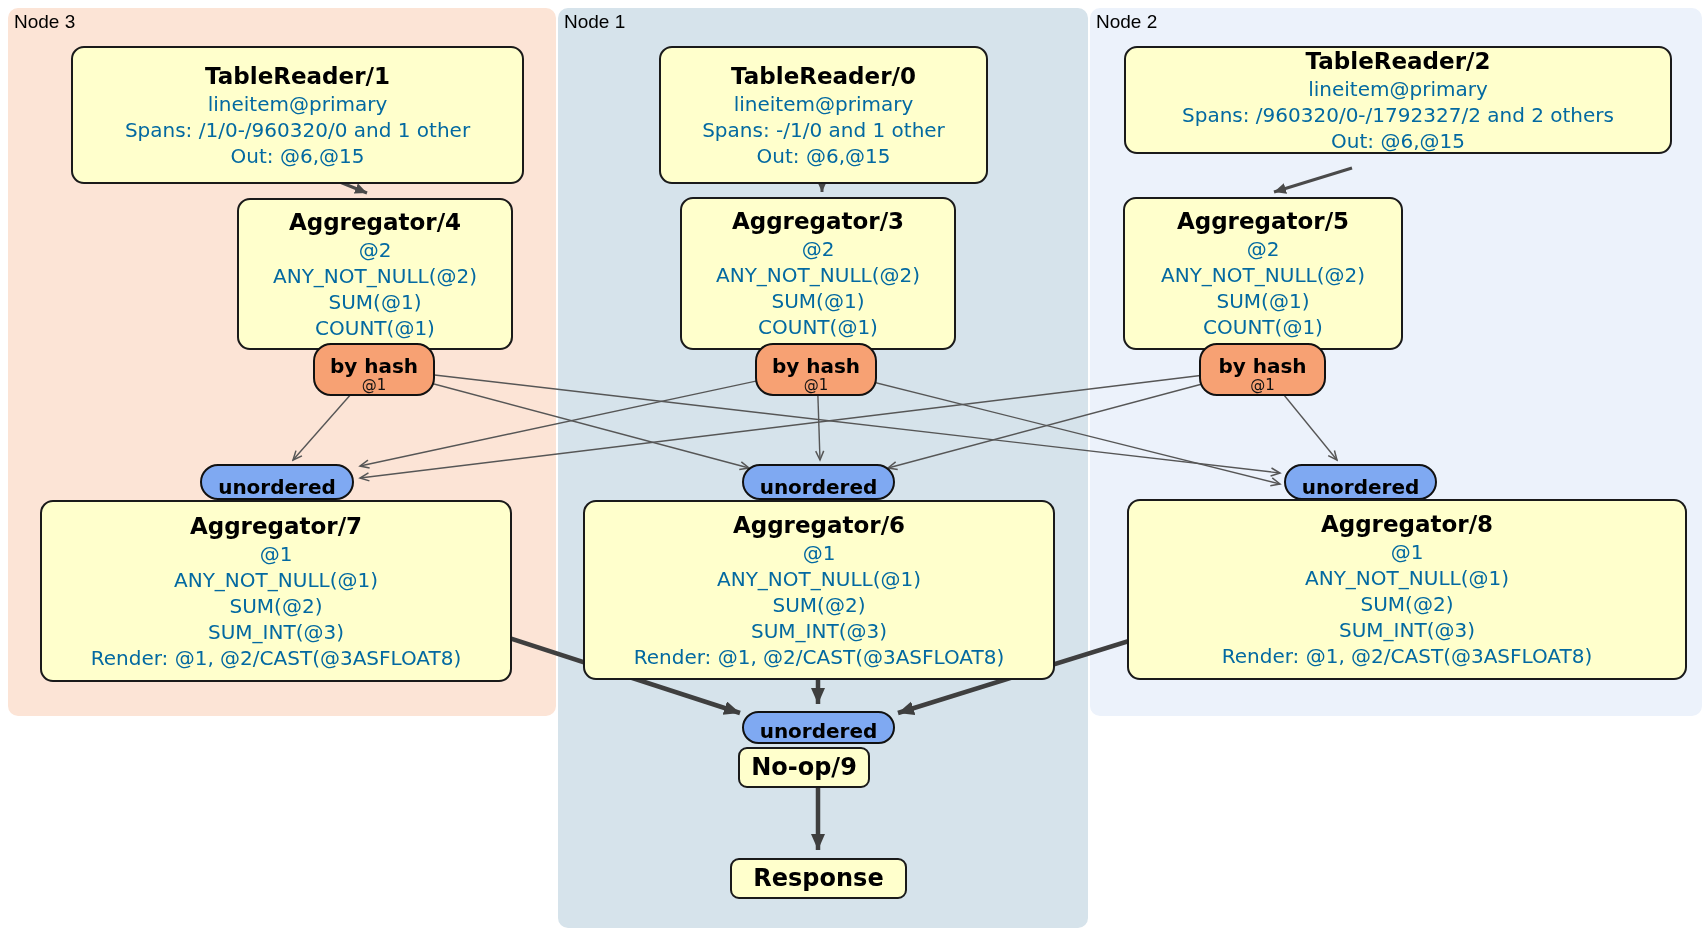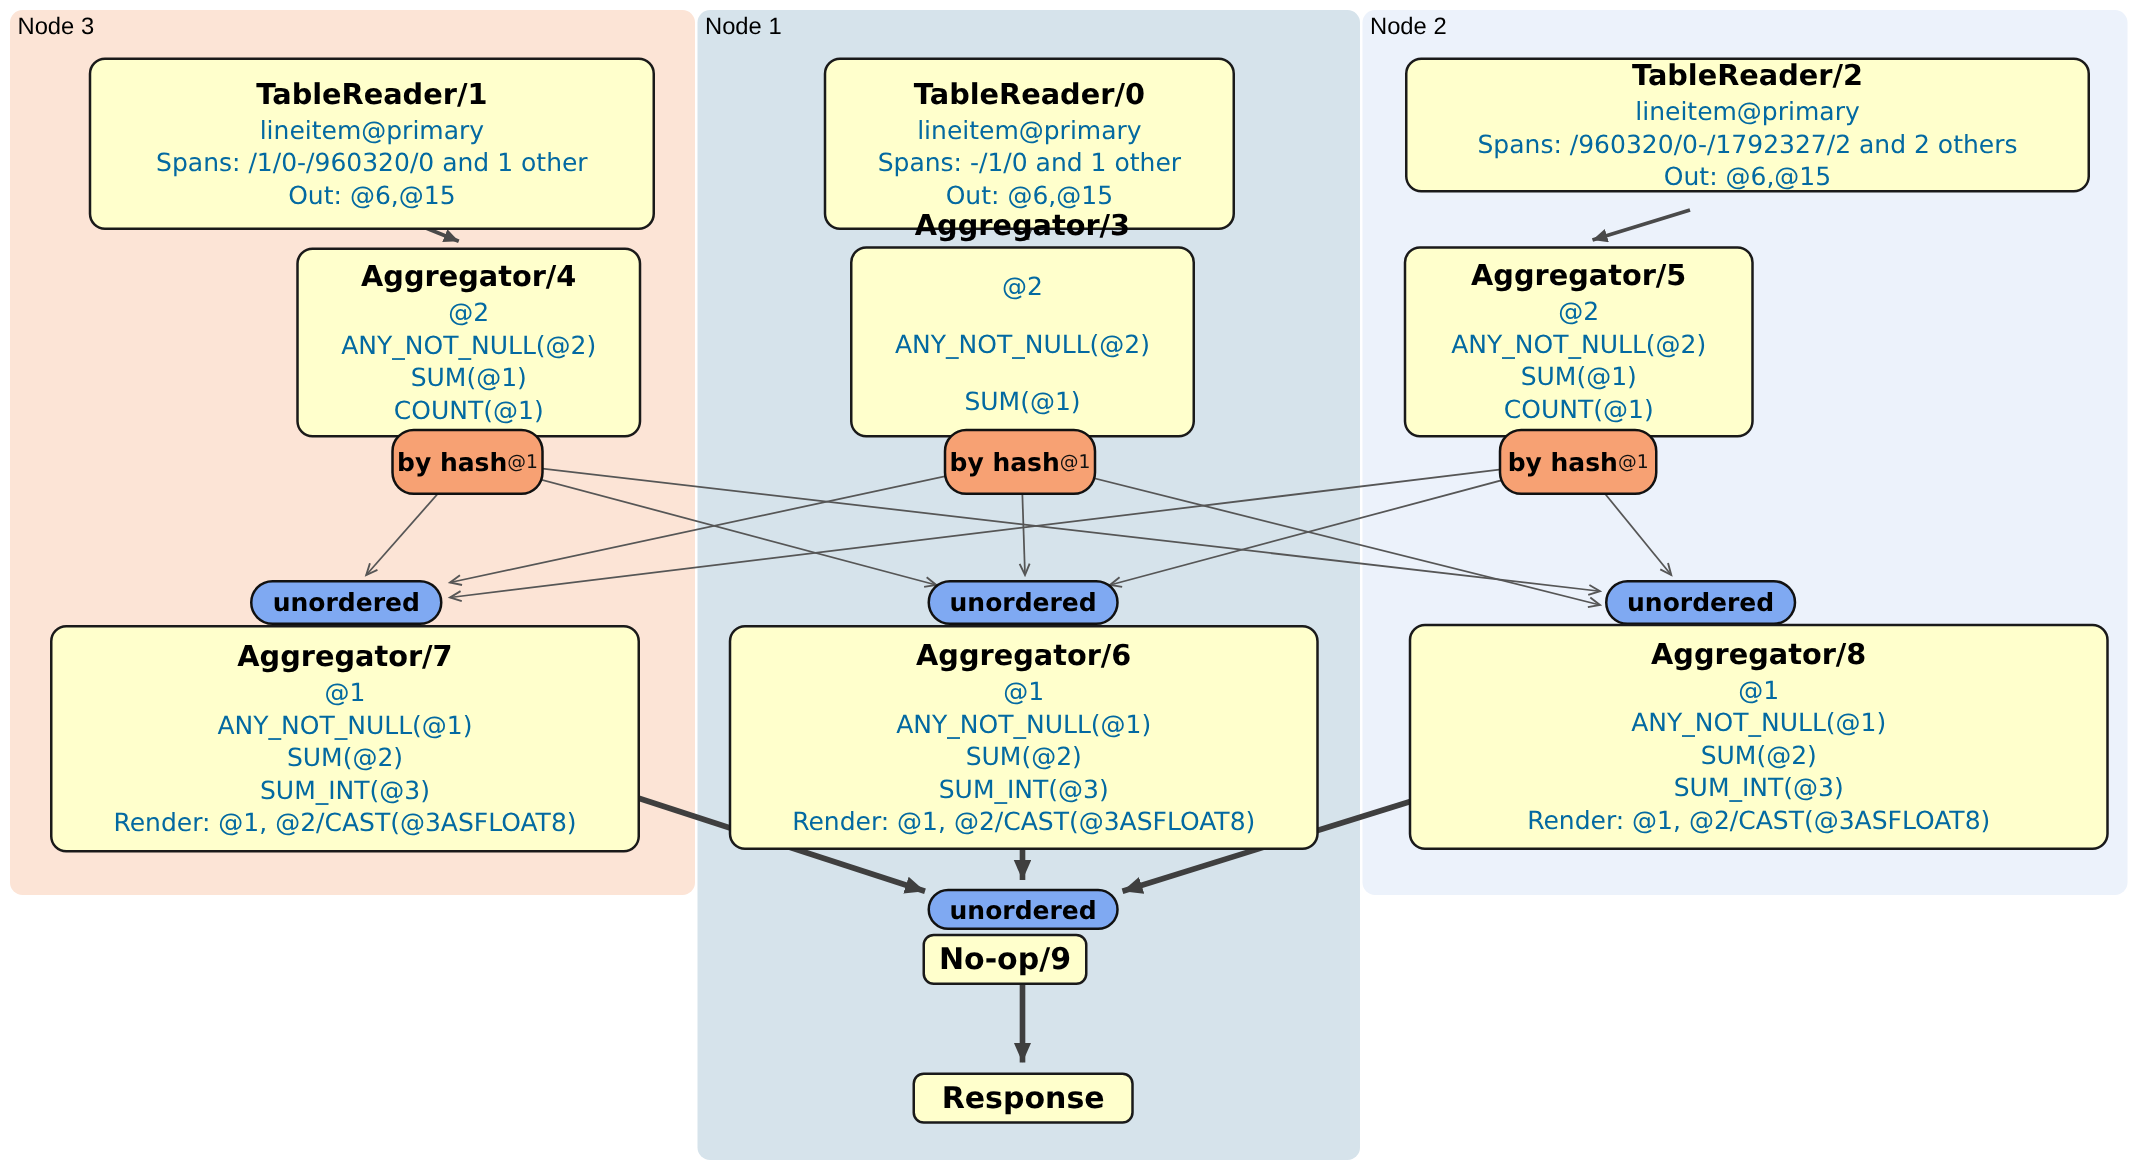--- a/index.html
+++ b/index.html
@@ -9,22 +9,22 @@
   .region-label{position:absolute;font-family:Liberation Sans, sans-serif;
           font-size:19px;color:#000;white-space:nowrap;}
   svg.edges{position:absolute;left:0;top:0;width:1708px;height:940px;}
   .box{position:absolute;background:#ffffcc;border:2px solid #1a1a1a;border-radius:13px;
        display:flex;flex-direction:column;justify-content:center;align-items:center;
        text-align:center;box-sizing:border-box;}
   .box-title{font-weight:bold;font-size:23px;line-height:29px;color:#000;white-space:nowrap;}
   .box-line{font-size:20px;line-height:26px;color:#0369a1;white-space:nowrap;}
   .terminal{border-radius:9px;}
   .terminal .box-title{font-size:24px;}
-  .badge{position:absolute;border:2px solid #111;display:flex;flex-direction:row;
-         justify-content:center;align-items:center;box-sizing:border-box;text-align:center;}
+  .badge{position:absolute;border:2px solid #111;display:flex;flex-direction:column;
+         justify-content:flex-end;align-items:center;box-sizing:border-box;text-align:center;}
   .byhash{background:#f7a173;border-radius:18px;}
   .unordered{background:#7fa9f2;border-radius:18px;}
   .badge-label{font-weight:bold;font-size:20px;line-height:22px;color:#000;white-space:nowrap;}
   .badge-sub{font-size:15px;line-height:17px;color:#111;white-space:nowrap;}
 </style>
 </head>
 <body>
 
 <div class="canvas">
 
@@ -92,21 +92,21 @@
   </div>
 
   <div class="box" style="left:237px;top:198px;width:276px;height:152px;">
     <div class="box-title">Aggregator/4</div>
     <div class="box-line">@2</div>
     <div class="box-line">ANY_NOT_NULL(@2)</div>
     <div class="box-line">SUM(@1)</div>
     <div class="box-line">COUNT(@1)</div>
   </div>
 
-  <div class="box" style="left:680px;top:197px;width:276px;height:153px;gap:20px;">
+  <div class="box" style="left:680px;top:197px;width:276px;height:153px;">
     <div class="box-title">Aggregator/3</div>
     <div class="box-line">@2</div>
     <div class="box-line">ANY_NOT_NULL(@2)</div>
     <div class="box-line">SUM(@1)</div>
     <div class="box-line">COUNT(@1)</div>
   </div>
 
   <div class="box" style="left:1123px;top:197px;width:280px;height:153px;">
     <div class="box-title">Aggregator/5</div>
     <div class="box-line">@2</div>

